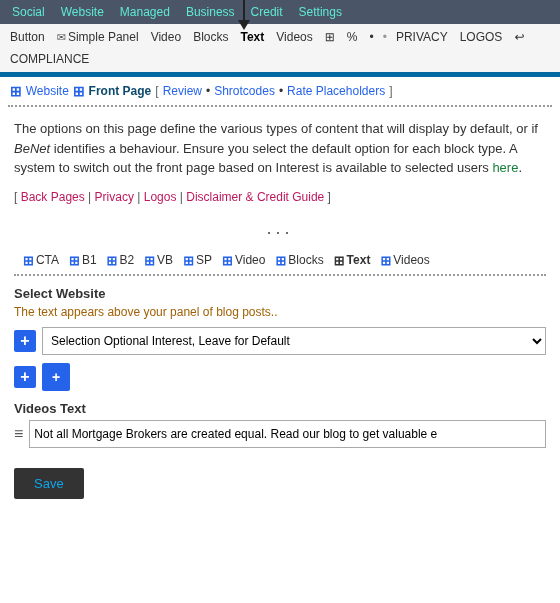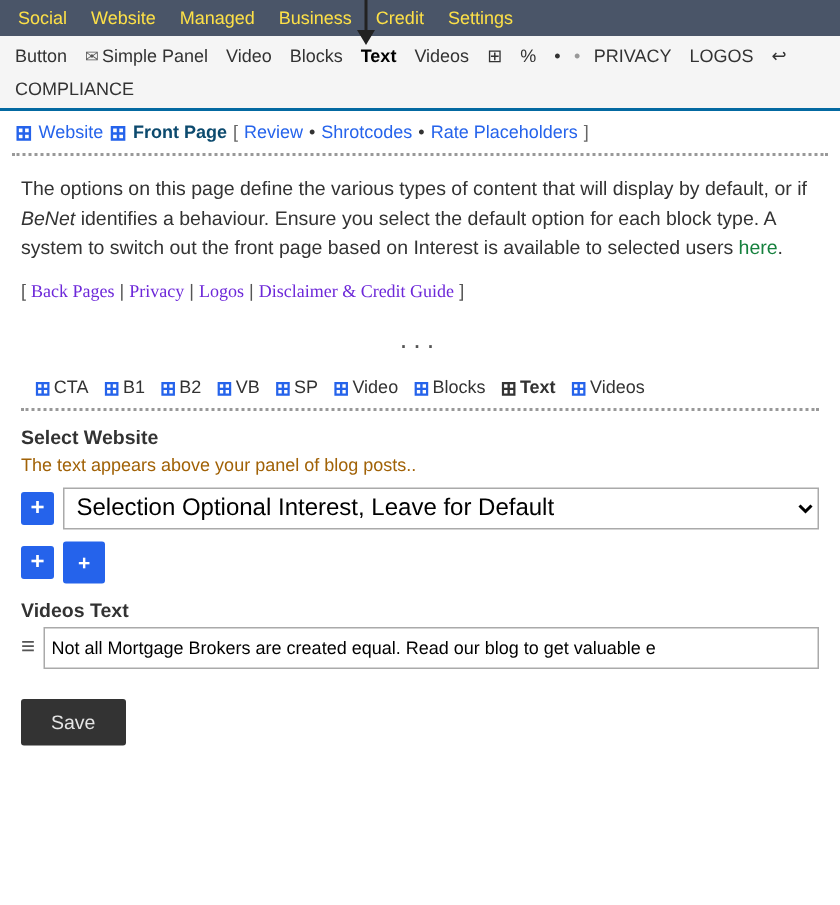--- a/index.html
+++ b/index.html
@@ -15,31 +15,31 @@
 
     
     .top-nav {
       background: #4a5568;
       display: flex;
       flex-wrap: wrap;
       gap: 0;
       padding: 0 4px;
     }
     .top-nav-item {
-      color: #fde047;
+      color: #5eead4;
       padding: 5px 8px;
       font-size: 12px;
       cursor: pointer;
       white-space: nowrap;
     }
 
     
     .toolbar {
       background: #f5f5f5;
-      border-bottom: 2px solid #0369a1;
+      border-bottom: 5px solid #0369a1;
       display: flex;
       flex-wrap: wrap;
       align-items: center;
       padding: 4px 6px;
       gap: 4px;
       font-size: 12px;
       position: relative;
     }
     .toolbar-item {
       padding: 2px 4px;
@@ -138,23 +138,22 @@
       text-decoration: none;
     }
 
     
     .links-row {
       font-size: 12px;
       color: #555;
       margin-bottom: 14px;
     }
     .links-row a {
-      color: #6d28d9;
+      color: #be185d;
       text-decoration: none;
-      font-family: Liberation Serif, serif;
     }
 
     
     .ellipsis-row {
       text-align: center;
       color: #555;
       font-size: 18px;
       letter-spacing: 4px;
       margin-bottom: 8px;
     }
@@ -219,21 +218,21 @@
       align-items: center;
       justify-content: center;
       flex-shrink: 0;
       border-radius: 2px;
     }
     .field-select {
       flex: 1;
       height: 28px;
       border: 1px solid #aaa;
       background: #fff;
-      font-size: 16px;
+      font-size: 12px;
       padding: 2px 4px;
       appearance: auto;
     }
     .add-btn {
       background: #2563eb;
       color: #fff;
       border: none;
       padding: 4px 10px;
       font-size: 14px;
       font-weight: bold;
@@ -264,21 +263,21 @@
       font-size: 12px;
       padding: 2px 4px;
     }
 
     
     .save-section {
       margin-top: 20px;
     }
     .save-btn {
       background: #333;
-      color: #e5e5e5;
+      color: #0ea5e9;
       border: none;
       padding: 8px 20px;
       font-size: 13px;
       cursor: pointer;
       border-radius: 2px;
     }
   </style>
 </head>
 <body>
 

